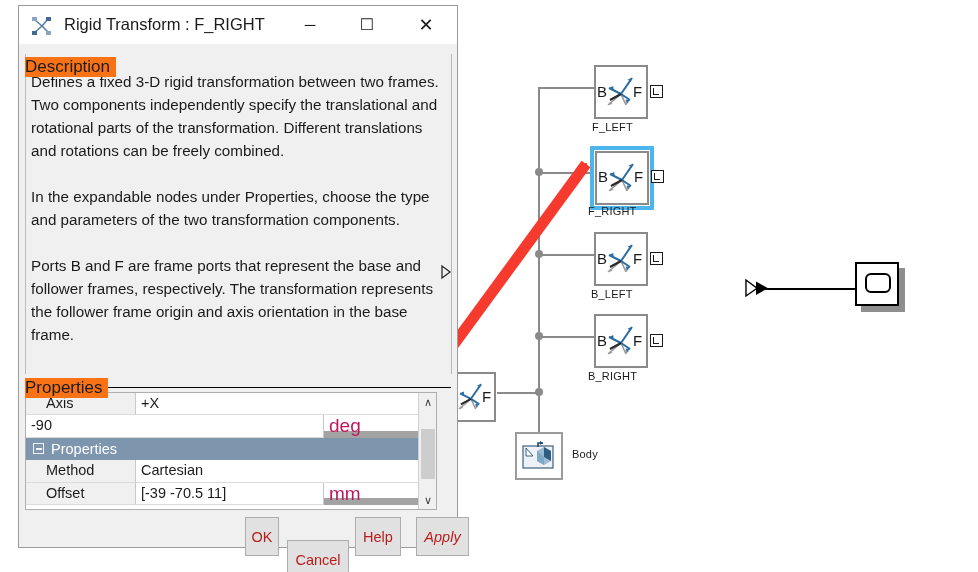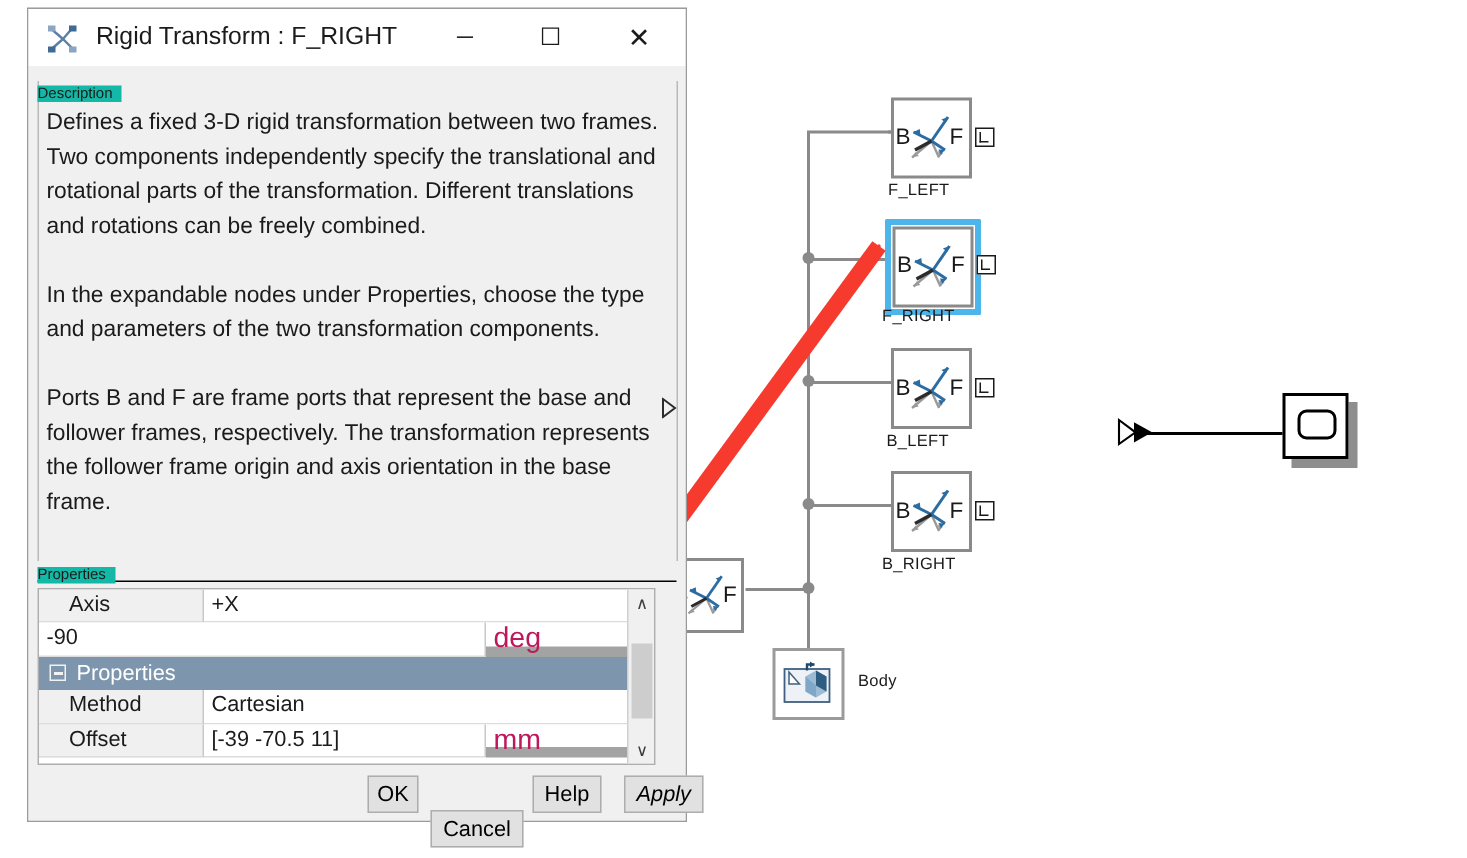--- a/index.html
+++ b/index.html
@@ -139,23 +139,23 @@
     right: 0; bottom: 0;
     background: #f0f0f0;
   }
 
   .group {
     position: absolute;
   }
   .group-title {
     position: absolute;
     top: -9px; left: 0;
-    background: #14b8a6;
+    background: #f97316;
     padding-right: 6px;
-    font-size: 10px;
+    font-size: 17px;
     color: #1b1b1b;
     z-index: 2;
     white-space: nowrap;
   }
   .group-rule {
     position: absolute;
     top: 0; left: 0; right: 0;
     height: 1px;
     background: #000;
   }
@@ -274,26 +274,26 @@
   }
   #prop-thumb {
     position: absolute;
     left: 2px; top: 36px;
     width: 14px; height: 50px;
     background: #cdcdcd;
   }
 
   .dbtn {
     position: absolute;
-    height: 25px;
+    height: 39px;
     background: #e1e1e1;
     border: 1px solid #adadad;
     box-sizing: border-box;
     font-size: 14.5px;
-    color: #000000;
+    color: #b91c1c;
     display: flex;
     align-items: center;
     justify-content: center;
     font-family: "Liberation Sans", sans-serif;
   }
 
   #panel-expander {
     position: absolute;
     left: 440px; top: 265px;
     width: 12px; height: 14px;

